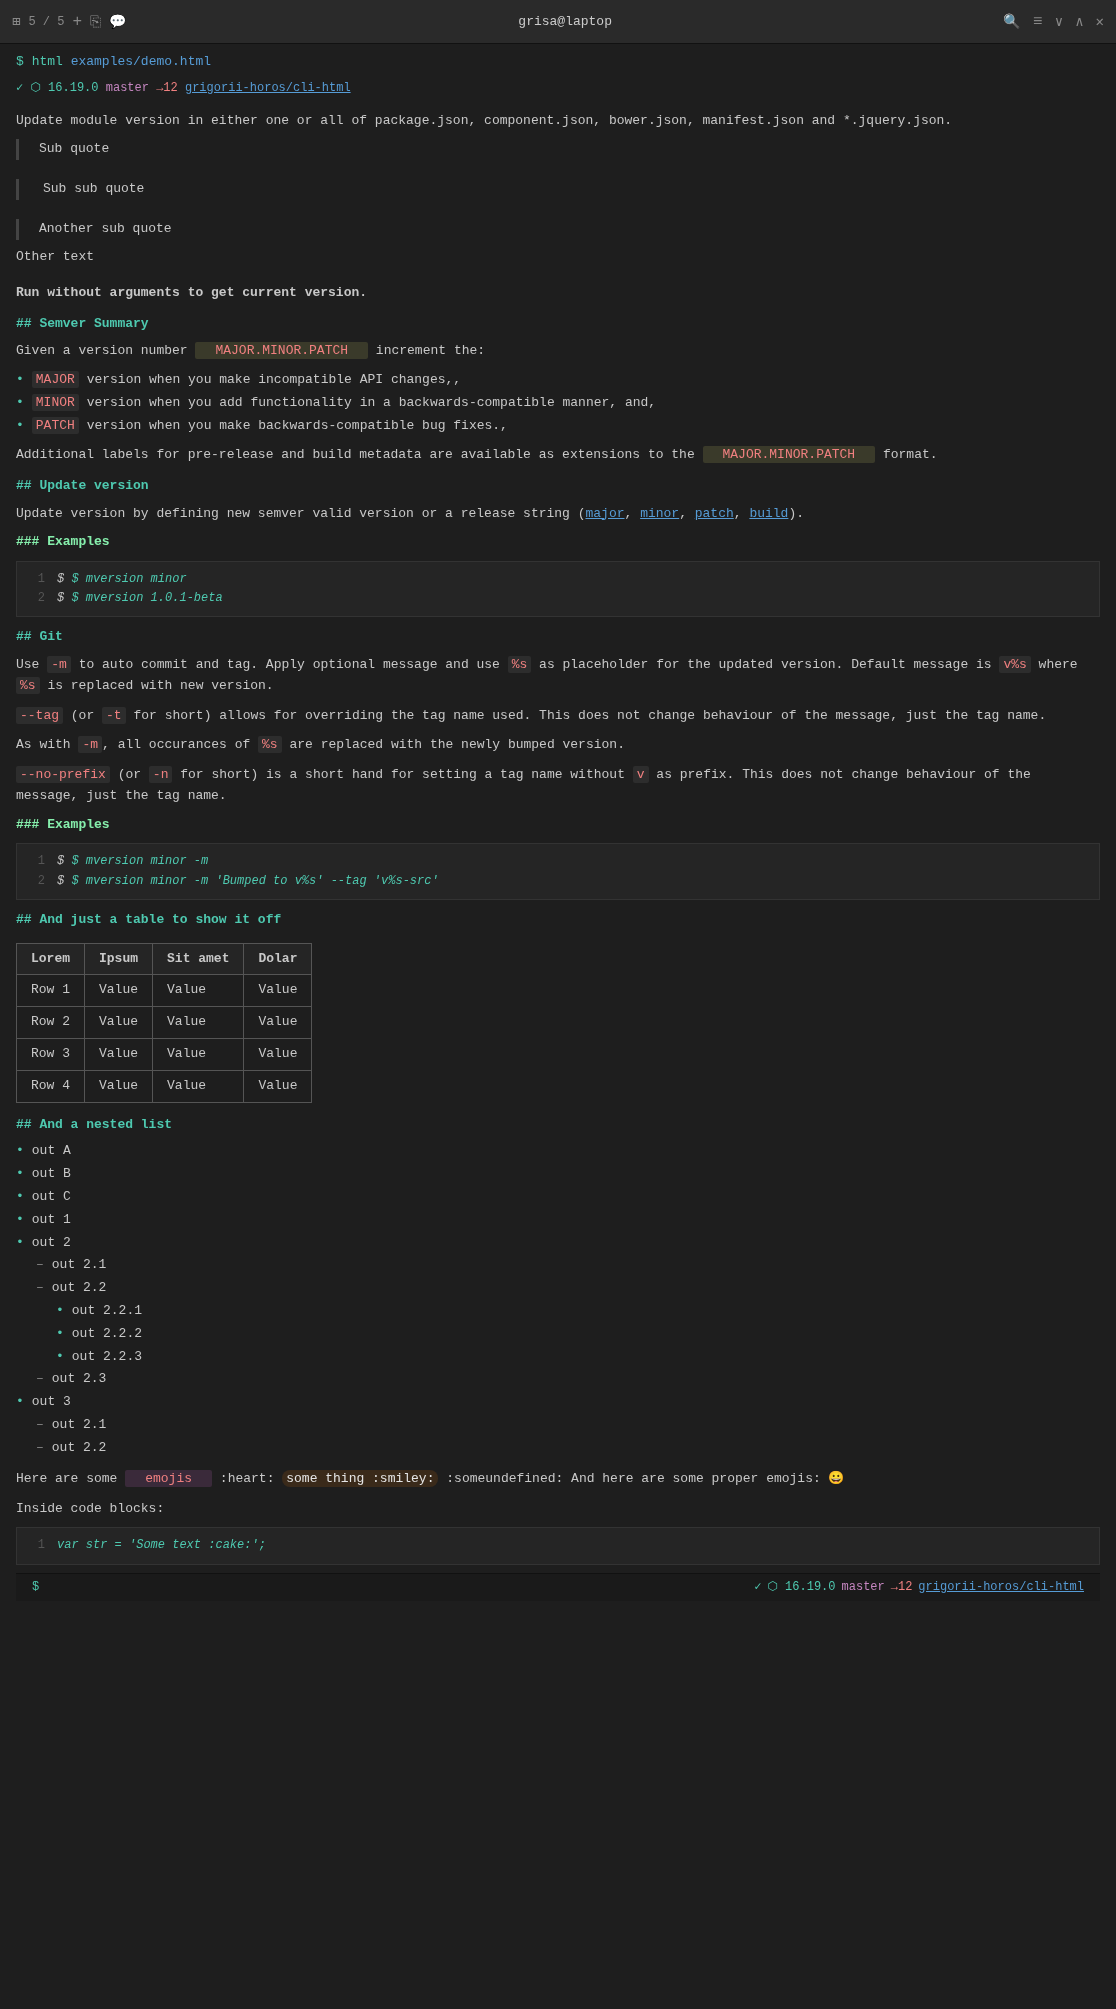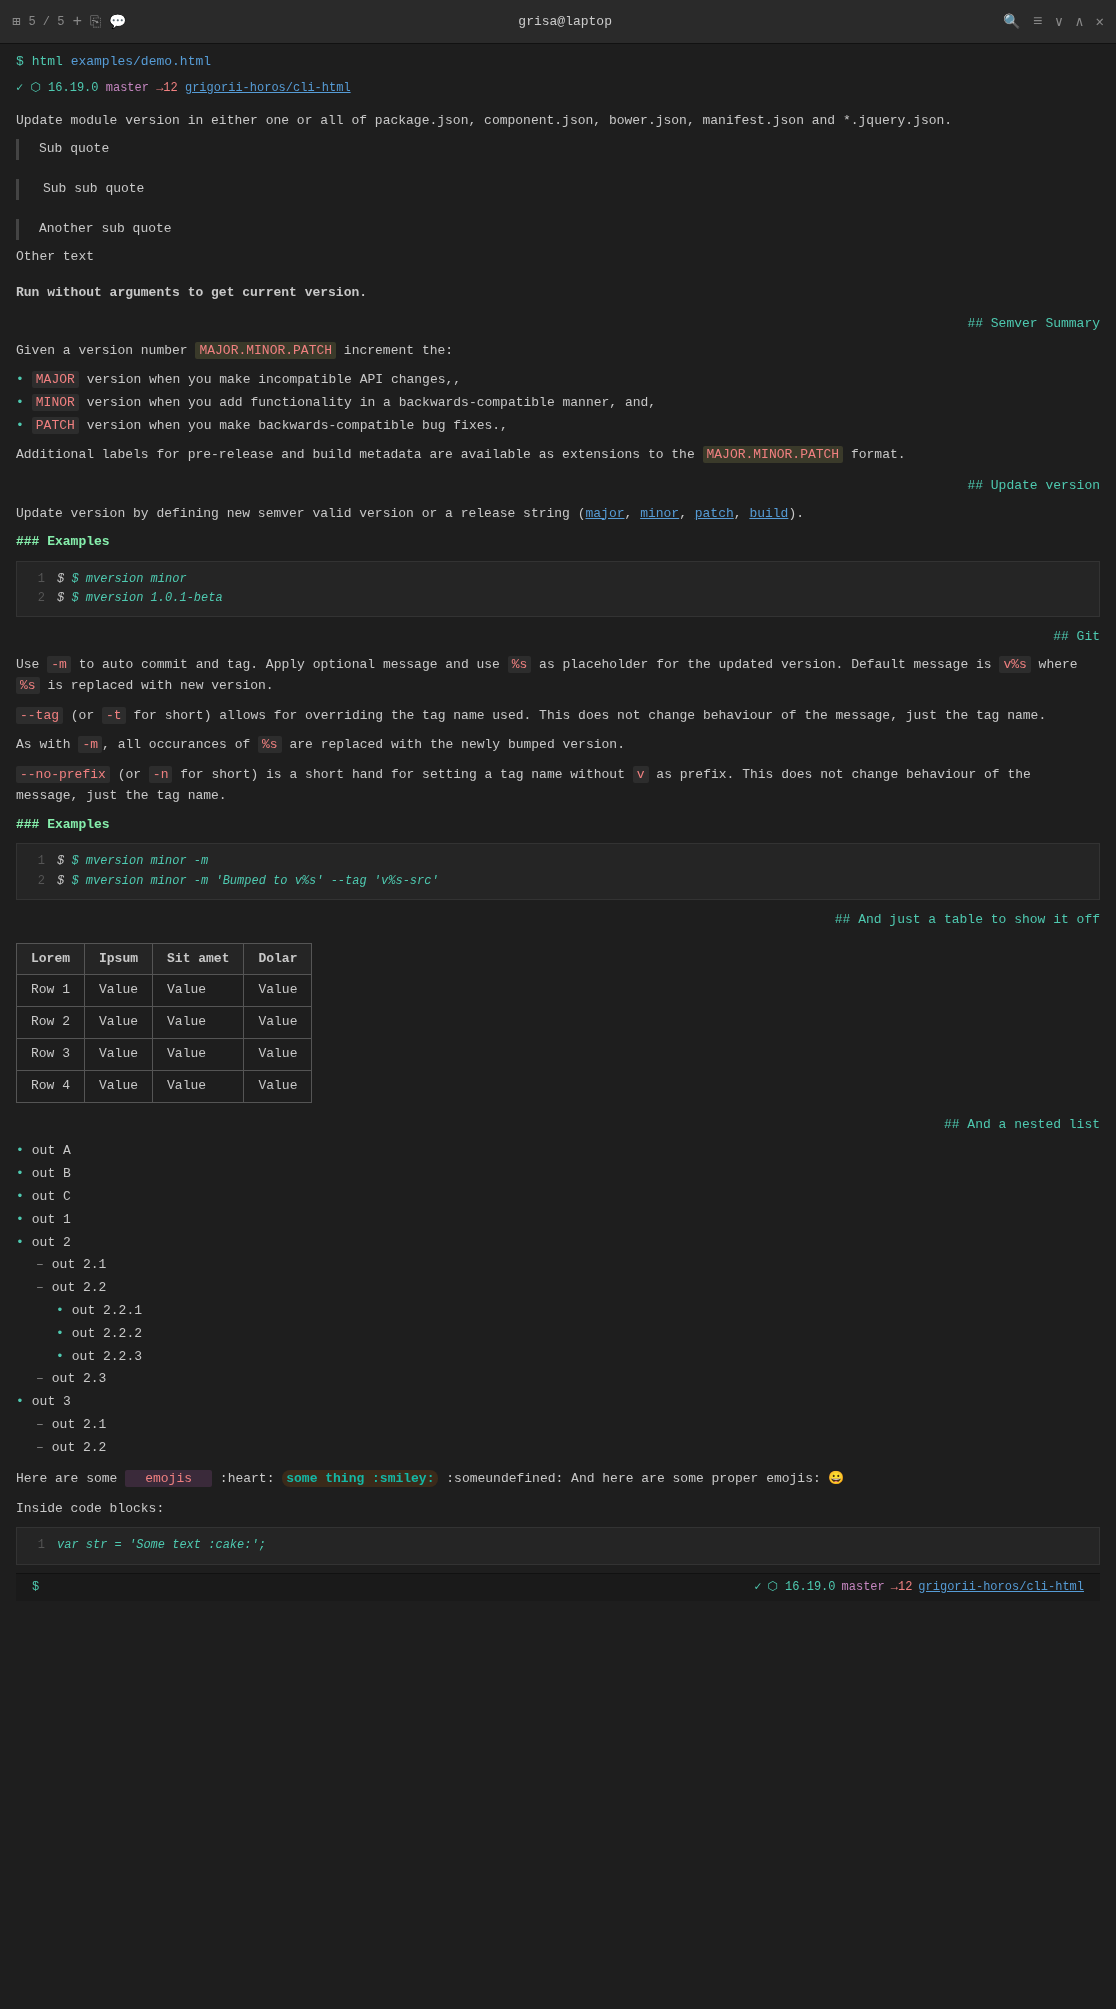--- a/index.html
+++ b/index.html
@@ -104,40 +104,39 @@
     .blockquote-2 {
       padding-left: 24px;
       border-left: 3px solid #444;
       margin: 19px 0;
     }
     .bold-text {
       font-weight: bold;
     }
     .heading-2 {
       color: #4ec9b0;
-      font-weight: normal;
+      font-weight: bold;
       margin: 10px 0 6px 0;
-      text-align: right;
     }
     .heading-3 {
       color: #86efac;
       font-weight: bold;
       margin: 8px 0 4px 0;
     }
     .inline-code {
       background: #2d2d2d;
       color: #f08080;
       padding: 1px 4px;
       border-radius: 2px;
       font-family: 'Courier New', monospace;
     }
     .inline-code-highlight {
       background: #3a3a2a;
       color: #f08080;
-      padding: 1px 4px;
+      padding: 1px 20px;
       border-radius: 2px;
       font-family: 'Courier New', monospace;
     }
     .list-item {
       margin: 2px 0;
       display: flex;
       align-items: flex-start;
     }
     .list-bullet {
       color: #4ec9b0;
@@ -212,24 +211,23 @@
       font-size: 12px;
       border-top: 1px solid #111;
       margin-top: 8px;
     }
     .bottom-status .right-part {
       display: flex;
       gap: 6px;
     }
     .some-thing-highlight {
       background: #3a2a1a;
-      color: #14b8a6;
+      color: #e5e5e5;
       padding: 1px 4px;
       border-radius: 8px;
-      font-weight: bold;
     }
     .inner-link { color: #569cd6; text-decoration: underline; }
   </style>
 </head>
 <body>
 
 <div class="terminal-window">
 
   <div class="title-bar">
     <div class="title-bar-left">

